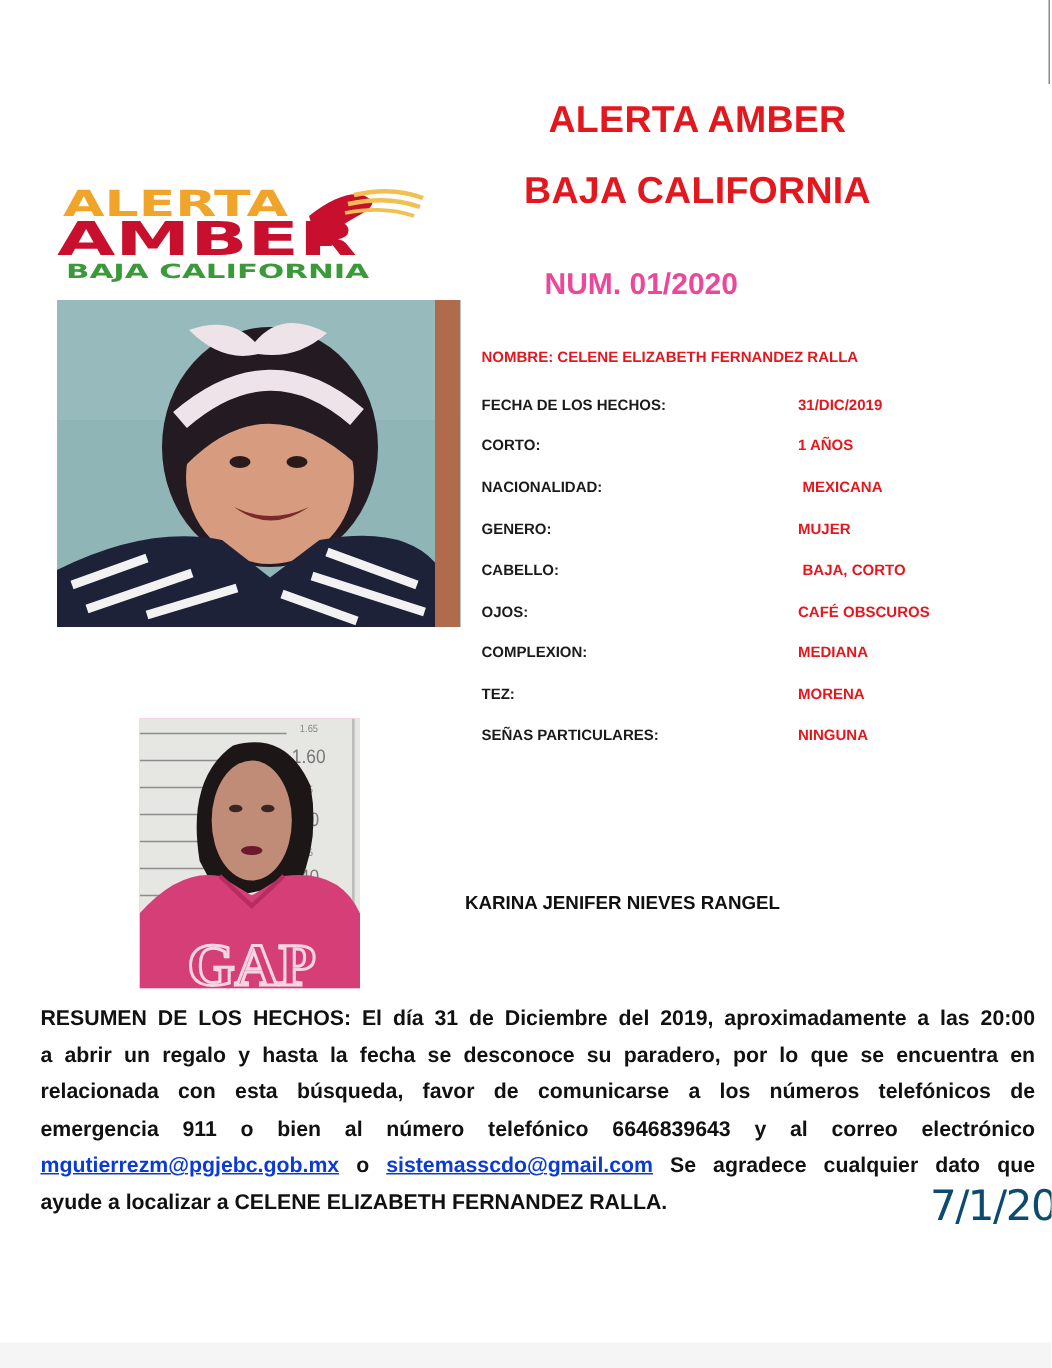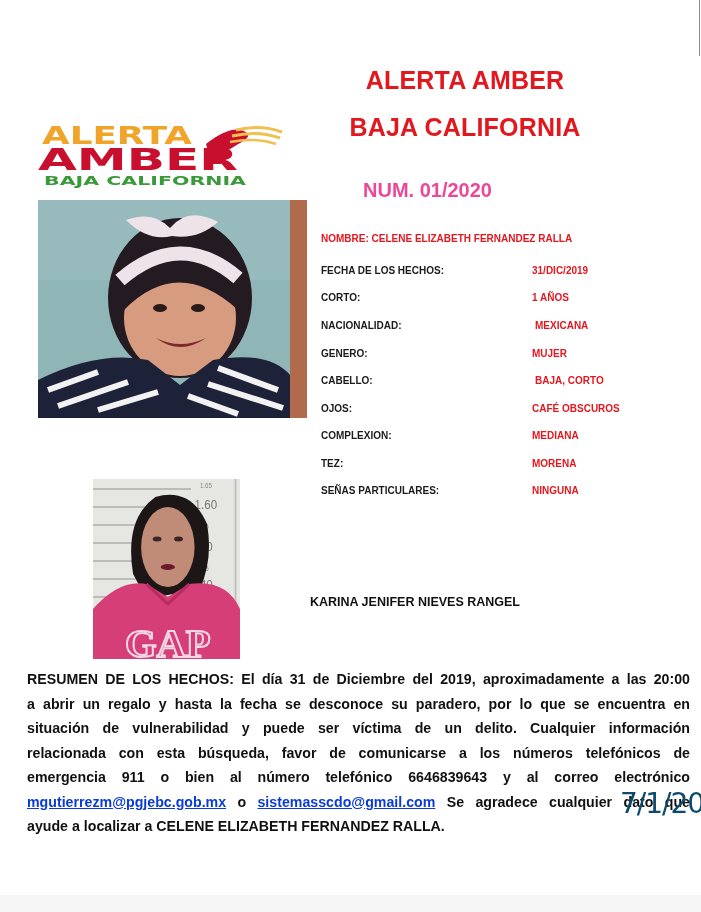--- a/index.html
+++ b/index.html
@@ -157,21 +157,20 @@
     <path d="M60 105 L 84 125 L 108 105" stroke="#b82d60" stroke-width="3" fill="none"></path>
     <text x="36" y="178" font-size="40" font-weight="bold" fill="none" stroke="#f4d6e2" stroke-width="2" font-family="Liberation Serif, serif" textLength="96" lengthAdjust="spacingAndGlyphs">GAP</text>
   </svg>
 </div>
 
 <div class="suspect-name">KARINA JENIFER NIEVES RANGEL</div>
 
 <div class="summary">
   <span class="line">RESUMEN DE LOS HECHOS: El día 31 de Diciembre del 2019, aproximadamente a las 20:00</span>
   <span class="line">a abrir un regalo y hasta la fecha se desconoce su paradero, por lo que se encuentra en</span>
-  <span class="line">situación de vulnerabilidad y puede ser víctima de un delito. Cualquier información</span>
   <span class="line">relacionada con esta búsqueda, favor de comunicarse a los números telefónicos de</span>
   <span class="line">emergencia 911 o bien al número telefónico 6646839643 y al correo electrónico</span>
   <span class="line"><a>mgutierrezm@pgjebc.gob.mx</a><span style="white-space:pre"> o </span><a>sistemasscdo@gmail.com</a><span style="white-space:pre"> Se agradece cualquier dato que</span></span>
   <span class="line last">ayude a localizar a CELENE ELIZABETH FERNANDEZ RALLA.</span>
 </div>
 
 <div class="stamp">7/1/20</div>
 
 <div class="bottom-band"></div>
 

